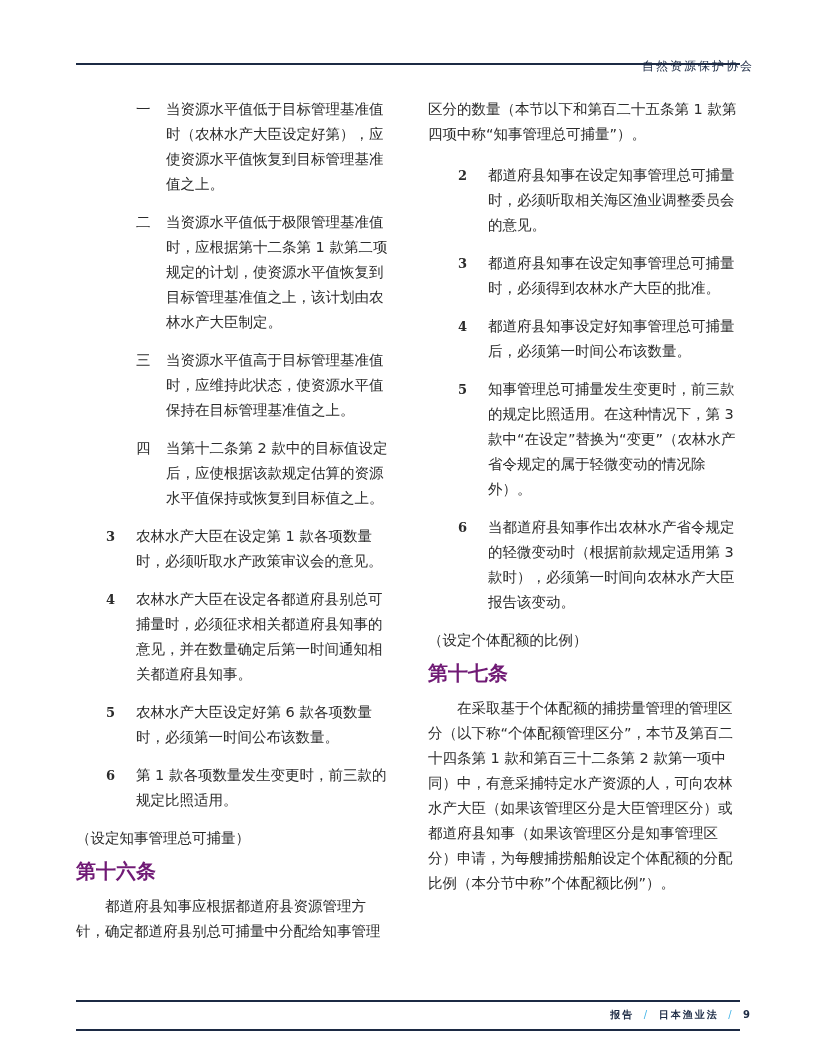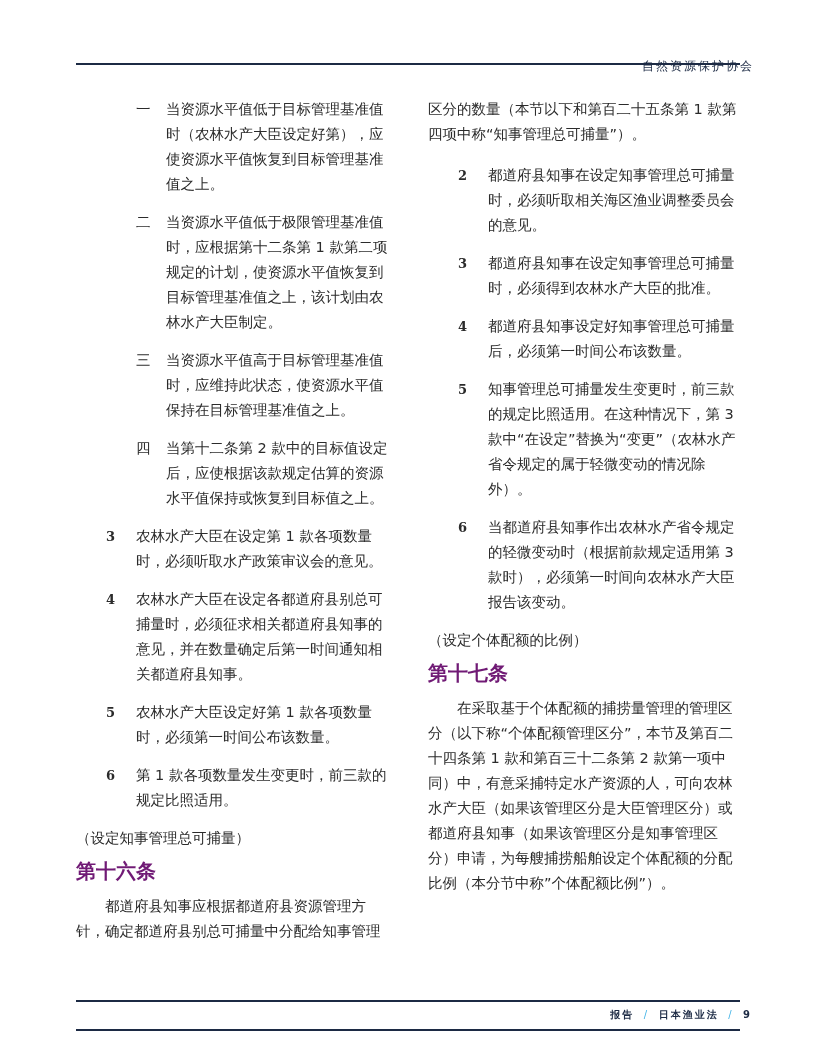--- a/index.html
+++ b/index.html
@@ -65,21 +65,21 @@
   <div class="item clause">
     <span class="num">3</span>
     <span class="txt">农林水产大臣在设定第 1 款各项数量时，必须听取水产政策审议会的意见。</span>
   </div>
   <div class="item clause">
     <span class="num">4</span>
     <span class="txt">农林水产大臣在设定各都道府县别总可捕量时，必须征求相关都道府县知事的意见，并在数量确定后第一时间通知相关都道府县知事。</span>
   </div>
   <div class="item clause">
     <span class="num">5</span>
-    <span class="txt">农林水产大臣设定好第 1 款各项数量时，必须第一时间公布该数量。</span>
+    <span class="txt">农林水产大臣设定好第 6 款各项数量时，必须第一时间公布该数量。</span>
   </div>
   <div class="item clause">
     <span class="num">6</span>
     <span class="txt">第 1 款各项数量发生变更时，前三款的规定比照适用。</span>
   </div>
   <div class="para-title">（设定知事管理总可捕量）</div>
   <div class="article">第十六条</div>
   <div class="body-para">都道府县知事应根据都道府县资源管理方针，确定都道府县别总可捕量中分配给知事管理</div>
 </div>
 

